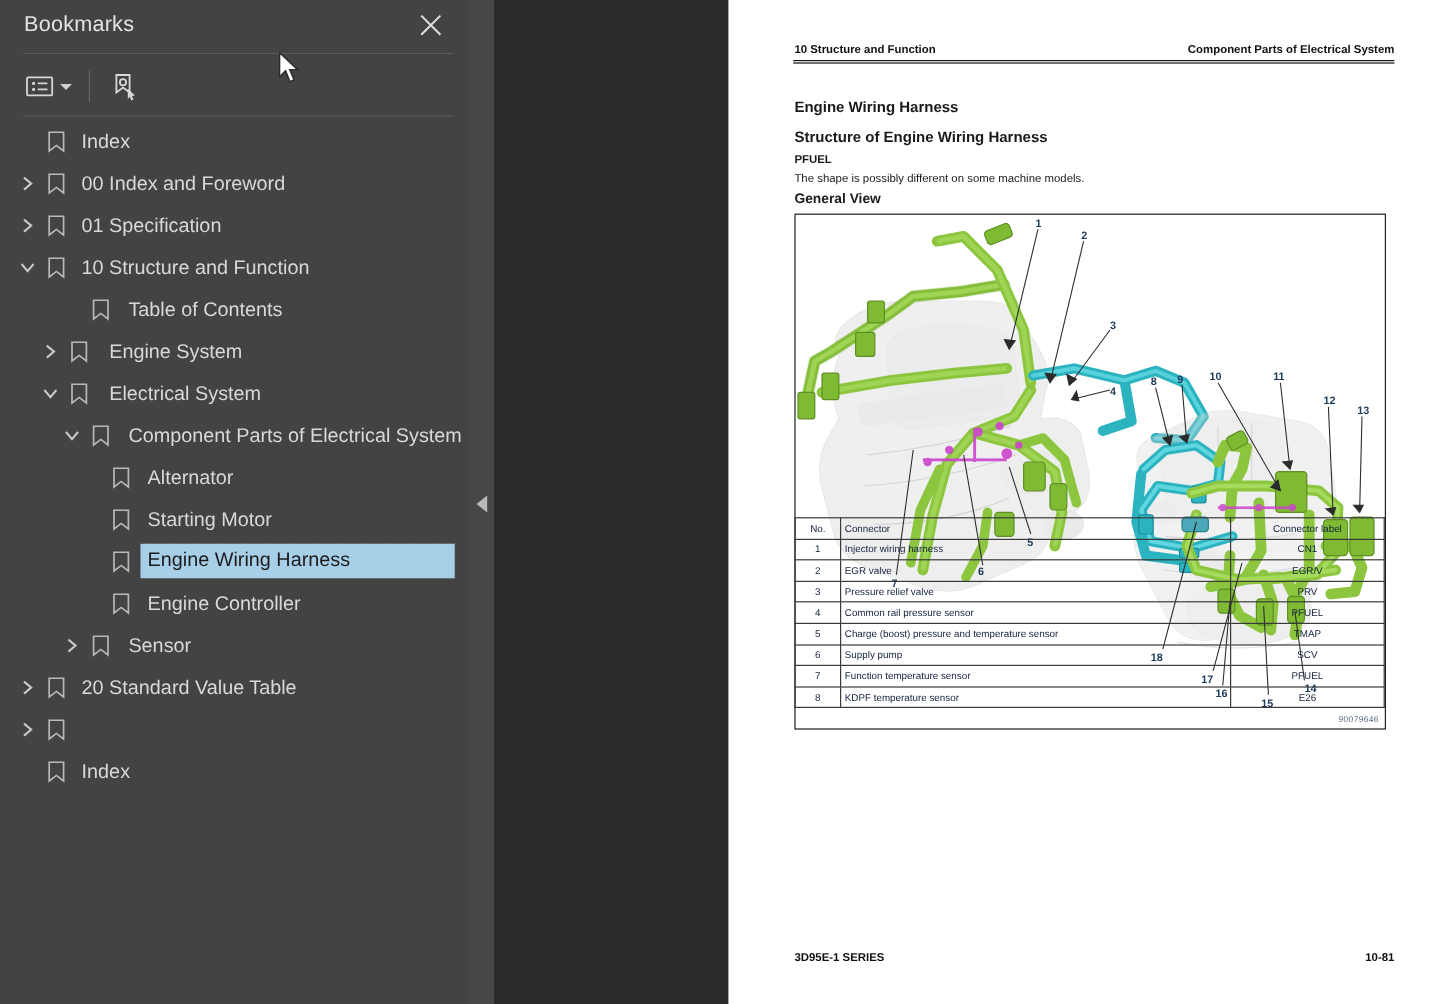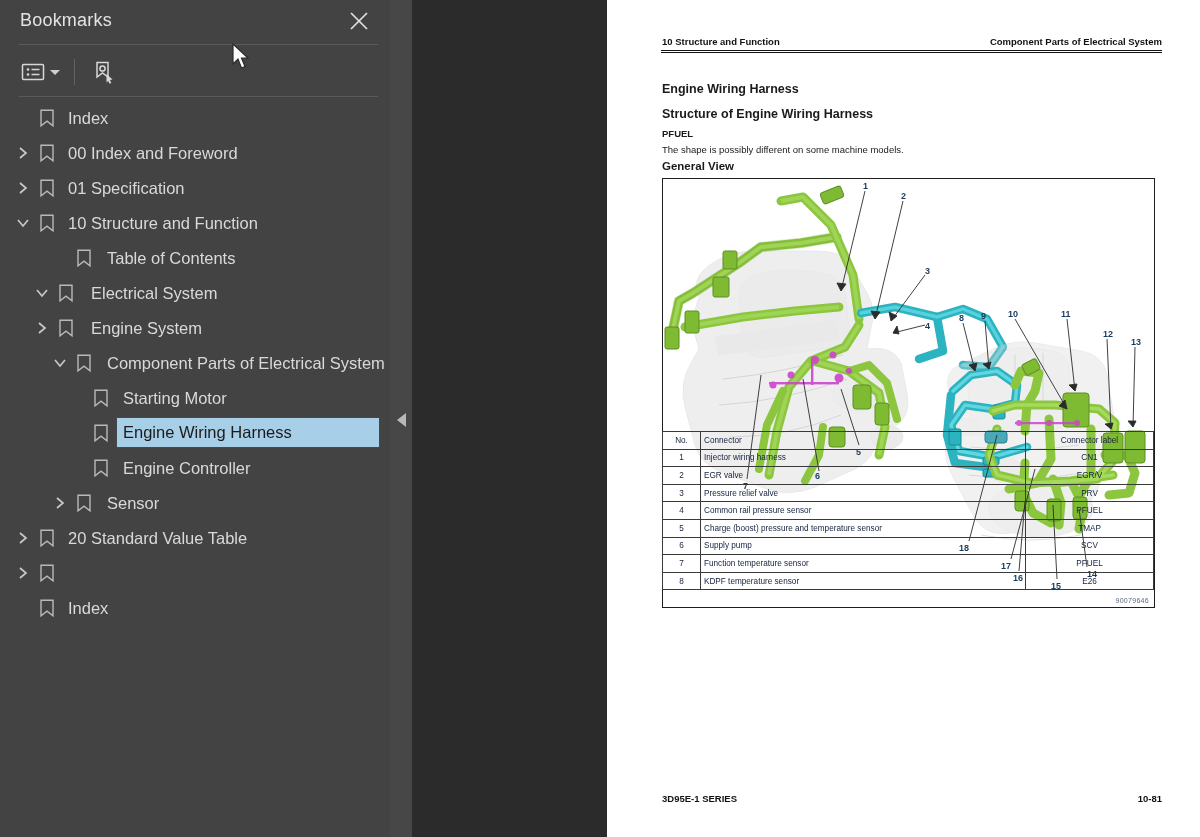--- a/index.html
+++ b/index.html
@@ -300,55 +300,63 @@
           <span class="bmk">
             <svg width="18" height="20" viewBox="0 0 18 20" fill="none" stroke="currentColor" stroke-width="1.4">
               <path d="M3 2.2 h12 v15.6 l-6 -4.6 l-6 4.6 z"></path>
             </svg>
           </span>
           <span class="node-label">Table of Contents</span>
         </div>
         <div class="node d1">
           <span class="chev">
             <svg width="14" height="14" viewBox="0 0 14 14" fill="none" stroke="currentColor" stroke-width="1.7">
+              <polyline points="4,2 10,7 4,12"></polyline>
+            </svg>
+          </span>
+          <span class="bmk">
+            <svg width="18" height="20" viewBox="0 0 18 20" fill="none" stroke="currentColor" stroke-width="1.4">
+              <path d="M3 2.2 h12 v15.6 l-6 -4.6 l-6 4.6 z"></path>
+            </svg>
+          </span>
+          <span class="node-label">Engine System</span>
+        </div>
+        <div class="node d1">
+          <span class="chev">
+            <svg width="14" height="14" viewBox="0 0 14 14" fill="none" stroke="currentColor" stroke-width="1.7">
               <polyline points="2,4 7,10 12,4"></polyline>
             </svg>
           </span>
           <span class="bmk">
             <svg width="18" height="20" viewBox="0 0 18 20" fill="none" stroke="currentColor" stroke-width="1.4">
               <path d="M3 2.2 h12 v15.6 l-6 -4.6 l-6 4.6 z"></path>
             </svg>
           </span>
           <span class="node-label">Electrical System</span>
         </div>
-        <div class="node d1">
-          <span class="chev">
-            <svg width="14" height="14" viewBox="0 0 14 14" fill="none" stroke="currentColor" stroke-width="1.7">
-              <polyline points="4,2 10,7 4,12"></polyline>
-            </svg>
-          </span>
-          <span class="bmk">
-            <svg width="18" height="20" viewBox="0 0 18 20" fill="none" stroke="currentColor" stroke-width="1.4">
-              <path d="M3 2.2 h12 v15.6 l-6 -4.6 l-6 4.6 z"></path>
-            </svg>
-          </span>
-          <span class="node-label">Engine System</span>
-        </div>
         <div class="node d2">
           <span class="chev">
             <svg width="14" height="14" viewBox="0 0 14 14" fill="none" stroke="currentColor" stroke-width="1.7">
               <polyline points="2,4 7,10 12,4"></polyline>
             </svg>
           </span>
           <span class="bmk">
             <svg width="18" height="20" viewBox="0 0 18 20" fill="none" stroke="currentColor" stroke-width="1.4">
               <path d="M3 2.2 h12 v15.6 l-6 -4.6 l-6 4.6 z"></path>
             </svg>
           </span>
           <span class="node-label">Component Parts of Electrical System</span>
+        </div>
+        <div class="node d3">
+          <span class="bmk">
+            <svg width="18" height="20" viewBox="0 0 18 20" fill="none" stroke="currentColor" stroke-width="1.4">
+              <path d="M3 2.2 h12 v15.6 l-6 -4.6 l-6 4.6 z"></path>
+            </svg>
+          </span>
+          <span class="node-label">Alternator</span>
         </div>
         <div class="node d3">
           <span class="bmk">
             <svg width="18" height="20" viewBox="0 0 18 20" fill="none" stroke="currentColor" stroke-width="1.4">
               <path d="M3 2.2 h12 v15.6 l-6 -4.6 l-6 4.6 z"></path>
             </svg>
           </span>
           <span class="node-label">Starting Motor</span>
         </div>
         <div class="node d3 selected">

